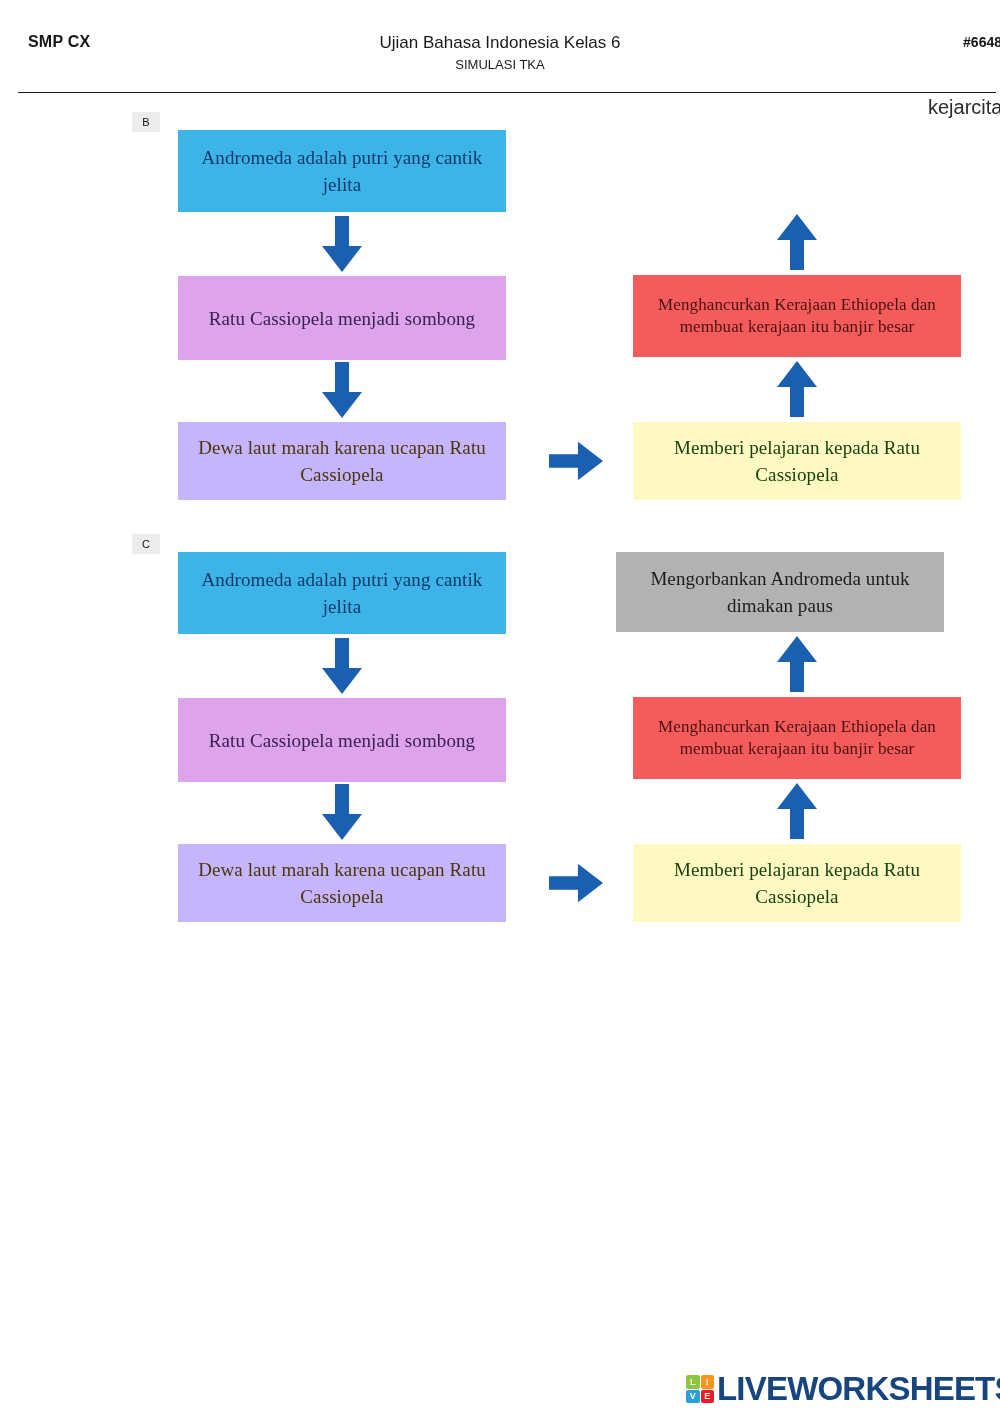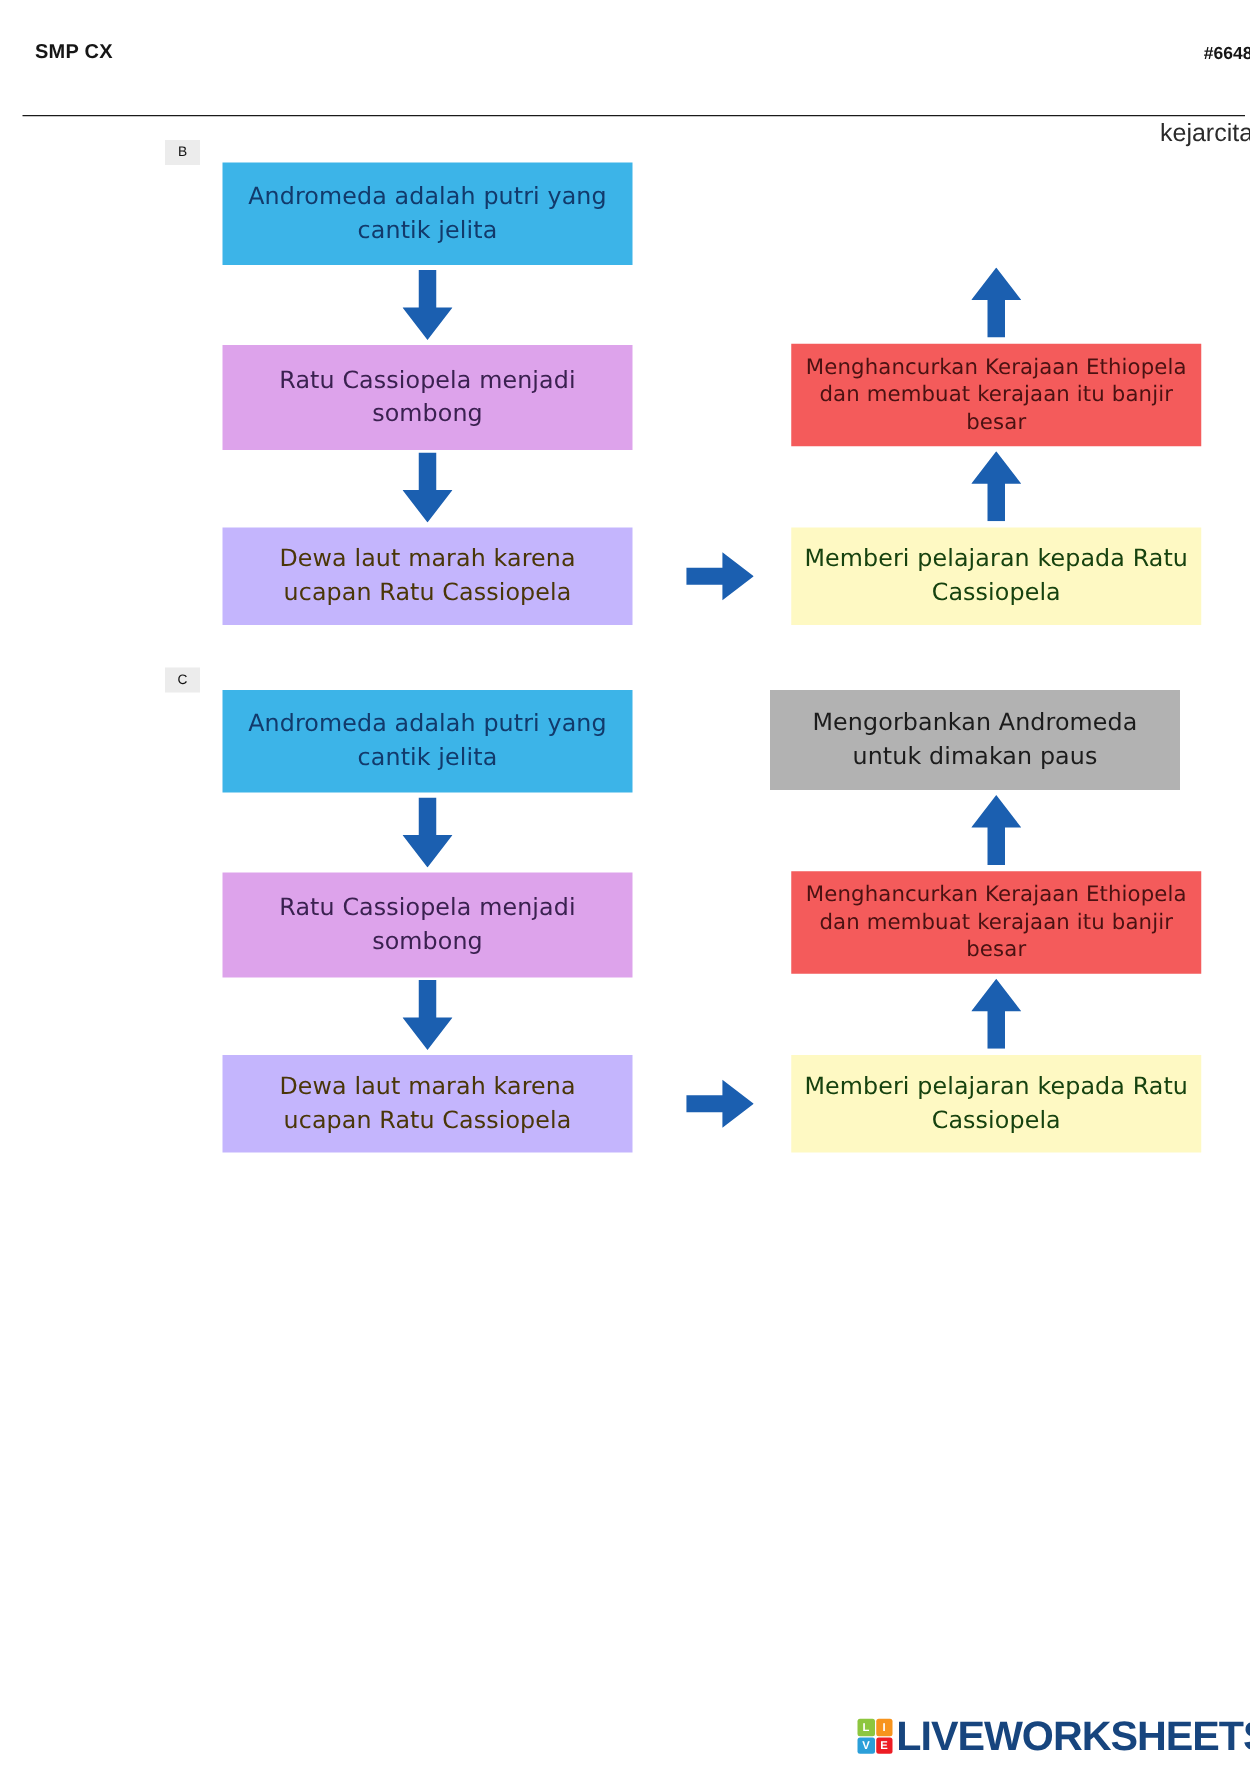--- a/index.html
+++ b/index.html
@@ -103,21 +103,21 @@
   .fbox {
     position: absolute;
     box-sizing: border-box;
     display: flex;
     align-items: center;
     justify-content: center;
     text-align: center;
     font-family: "DejaVu Sans", sans-serif;
     letter-spacing: 0.1px;
   }
-  .fbox span { display: block; padding: 0 8px; }
+  .fbox span { display: block; padding: 0 8px; font-family: Liberation Serif, serif; }
 
   .fbox.blue   { background: #3cb4e8; color: #123a6b; }
   .fbox.purple { background: #dda3eb; color: #3a2150; justify-content: center; }
   .fbox.yellow { background: #c4b5fd; color: #4a3608; }
   .fbox.gray   { background: #b2b2b2; color: #1c1c1c; }
   .fbox.red    { background: #f45b5b; color: #4a1212; }
   .fbox.green  { background: #fef9c3; color: #16420f; }
 
   .fbox.big  { font-size: 19px;  line-height: 27px; }
   .fbox.small{ font-size: 17px; line-height: 22px; }
@@ -163,20 +163,24 @@
     letter-spacing: -0.8px;
     font-family: "Liberation Sans", sans-serif;
     line-height: 34px;
   }
 </style>
 </head>
 <body>
 
 <div class="header">
   <div class="hdr-left">SMP CX</div>
+  <div class="hdr-center">
+    <div class="hdr-title">Ujian Bahasa Indonesia Kelas 6</div>
+    <div class="hdr-sub">SIMULASI TKA</div>
+  </div>
   <div class="hdr-right">#6648</div>
   <div class="hdr-rule"></div>
   <div class="hdr-brand">kejarcita.id</div>
 </div>
 
 <div id="flows">
     <div class="flow-section" style="top: 112px; height: 400px;">
       <div class="opt-badge" style="left: 132px; top: 0px;">B</div>
       <div class="fbox blue big" style="left: 178px; width: 328px; top: 18px; height: 82px;">
         <span>Andromeda adalah putri yang cantik jelita</span>

